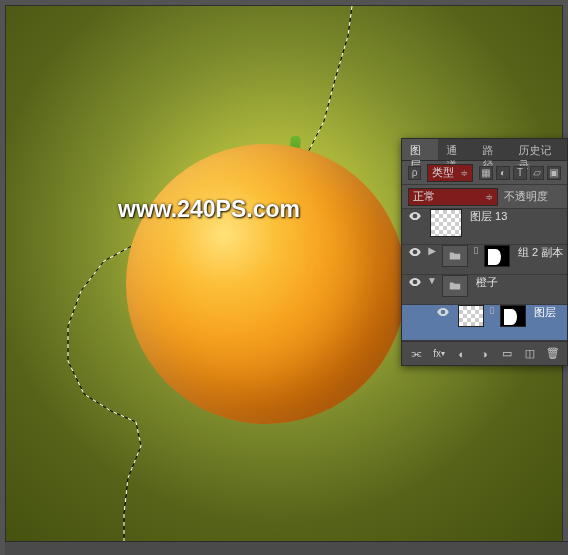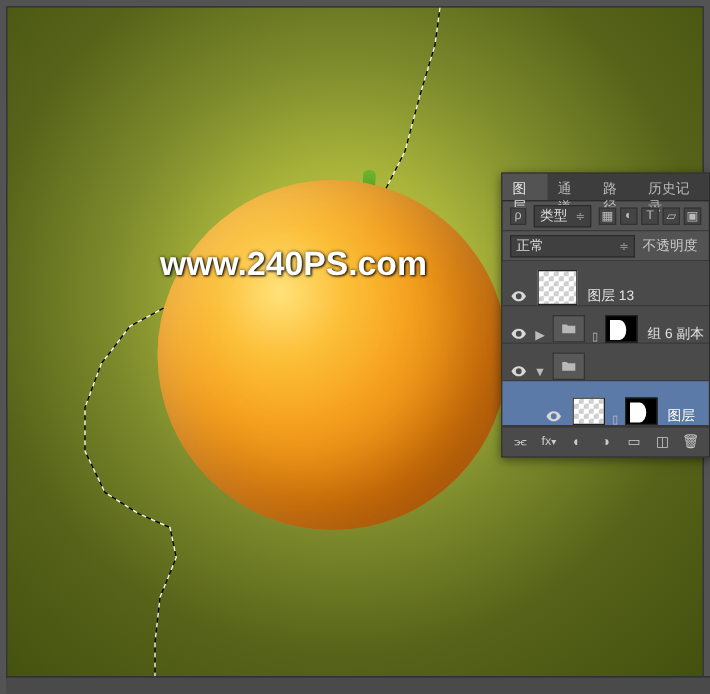--- a/index.html
+++ b/index.html
@@ -2,36 +2,36 @@
 <html><head>
 <meta charset="utf-8">
 <style>
 *{margin:0;padding:0;box-sizing:border-box;font-family:"Microsoft YaHei",Arial,sans-serif;font-size:11px;-webkit-font-smoothing:antialiased}
 html,body{width:568px;height:555px;overflow:hidden}
 body{background:#535353;position:relative}
 .canvas{position:absolute;left:5px;top:5px;width:558px;height:540px;background:radial-gradient(410px 410px at 270px 230px,#c7d03d 0%,#a8b33a 25%,#7e8c2d 45%,#576319 70%,#45520f 100%);border:1px solid #2e2e2e}
 .sel-path{position:absolute;left:0;top:0;pointer-events:none}
 .orange{position:absolute;left:120px;top:138px;width:280px;height:280px;border-radius:50%;background:radial-gradient(circle at 35% 32%,#ffe27a 0%,#fcbf38 20%,#f7a320 40%,#e7860f 65%,#c86a07 90%,#a55404 100%);box-shadow:inset -25px -25px 60px rgba(120,50,0,.5),inset 12px 12px 40px rgba(255,255,200,.25)}
 .stem{position:absolute;left:284px;top:130px;width:10px;height:30px;background:linear-gradient(180deg,#6eb52e 0%,#4b8f1d 100%);border-radius:4px 4px 2px 2px;transform:rotate(3deg)}
-.wm{position:absolute;left:122px;top:190px;color:#fff;font-size:27px;font-weight:bold;font-family:Arial,sans-serif;text-shadow:1px 1px 2px rgba(0,0,0,.9),0 0 3px rgba(0,0,0,.6)}
+.wm{position:absolute;left:112px;top:190px;color:#fff;font-size:23px;font-weight:bold;font-family:Arial,sans-serif;text-shadow:1px 1px 2px rgba(0,0,0,.9),0 0 3px rgba(0,0,0,.6)}
 .layers-panel{position:absolute;right:0;top:138px;width:167px;background:#535353;border:1px solid #2b2b2b;box-shadow:0 2px 8px rgba(0,0,0,.5);color:#ccc}
 .tabs{display:flex;background:#3d3d3d;height:22px;align-items:stretch;border-bottom:1px solid #2b2b2b}
 .tab{padding:4px 8px 0;color:#bbb;cursor:pointer;font-size:11px}
 .tab.active{background:#535353;color:#e4e4e4}
 .row{display:flex;align-items:center;height:24px;padding:0 6px;gap:6px;border-bottom:1px solid #3a3a3a;white-space:nowrap;overflow:hidden}
-.dd{background:#404040;border:1px solid #2a2a2a;height:18px;display:flex;align-items:center;padding:0 4px;color:#ddd;font-size:11px;flex:0 0 auto}
+.dd{background:#7f1d1d;border:1px solid #2a2a2a;height:18px;display:flex;align-items:center;padding:0 4px;color:#ddd;font-size:11px;flex:0 0 auto}
 .dd .arr{margin-left:auto;font-size:9px;color:#aaa}
 .dd.kind{width:46px}
-.dd.blend{width:100px}
+.dd.blend{width:90px}
 .ico-row{display:flex;gap:3px}
 .sq{width:14px;height:14px;border:1px solid #333;background:#444;display:flex;align-items:center;justify-content:center;color:#bbb;font-size:10px}
 .lbl{color:#c8c8c8;font-size:11px}
 .lock-row .sq{width:15px;height:15px}
 .layer-list{background:#4a4a4a}
-.layer{display:flex;align-items:flex-end;height:36px;border-bottom:1px solid #3a3a3a;padding-left:2px}
+.layer{display:flex;align-items:flex-start;height:36px;border-bottom:1px solid #3a3a3a;padding-left:2px}
 .layer.short{height:30px}
 .eye{width:22px;display:flex;justify-content:center;color:#ddd;cursor:pointer}
 .eye svg{width:14px;height:14px;fill:#d8d8d8}
 .folder-tgl{width:12px;color:#bbb;font-size:10px;text-align:center;cursor:pointer}
 .thumb{width:32px;height:28px;border:1px solid #222;background:#fff;margin:0 4px;position:relative;flex:0 0 auto}
 .thumb.mini{width:26px;height:22px}
 .thumb.checker{background-image:linear-gradient(45deg,#ccc 25%,transparent 25%,transparent 75%,#ccc 75%),linear-gradient(45deg,#ccc 25%,#fff 25%,#fff 75%,#ccc 75%);background-size:8px 8px;background-position:0 0,4px 4px}
 .thumb.folder{background:#585858;border-color:#333;display:flex;align-items:center;justify-content:center}
 .thumb.folder svg{width:18px;height:14px;fill:#b8b8b8}
 .thumb.mask{background:#000;display:flex;align-items:center;justify-content:center}
@@ -112,35 +112,36 @@
       <div class="folder-tgl">▶</div>
       <div class="thumb mini folder">
           <svg viewBox="0 0 24 24">
             <path d="M3 6h6l2 2h10v10H3z"></path>
           </svg>
         </div>
       <span class="link">▯</span>
       <div class="thumb mini mask">
           <div class="m-white"></div>
         </div>
-      <span class="nm">组 6 副本</span>
+      <span class="nm">组 2 副本</span>
     </div>
 
     <div class="layer short">
       <div class="eye">
           <svg viewBox="0 0 24 24">
             <path d="M12 5c-7 0-10 7-10 7s3 7 10 7 10-7 10-7-3-7-10-7zm0 11a4 4 0 110-8 4 4 0 010 8z"></path>
           </svg>
         </div>
       <div class="folder-tgl">▼</div>
       <div class="thumb mini folder">
           <svg viewBox="0 0 24 24">
             <path d="M3 6h6l2 2h10v10H3z"></path>
           </svg>
         </div>
+      <span class="nm">橙子</span>
     </div>
 
     <div class="layer sel indent2">
       <div class="eye">
           <svg viewBox="0 0 24 24">
             <path d="M12 5c-7 0-10 7-10 7s3 7 10 7 10-7 10-7-3-7-10-7zm0 11a4 4 0 110-8 4 4 0 010 8z"></path>
           </svg>
         </div>
       <div class="thumb mini checker"></div>
       <span class="link">▯</span>

